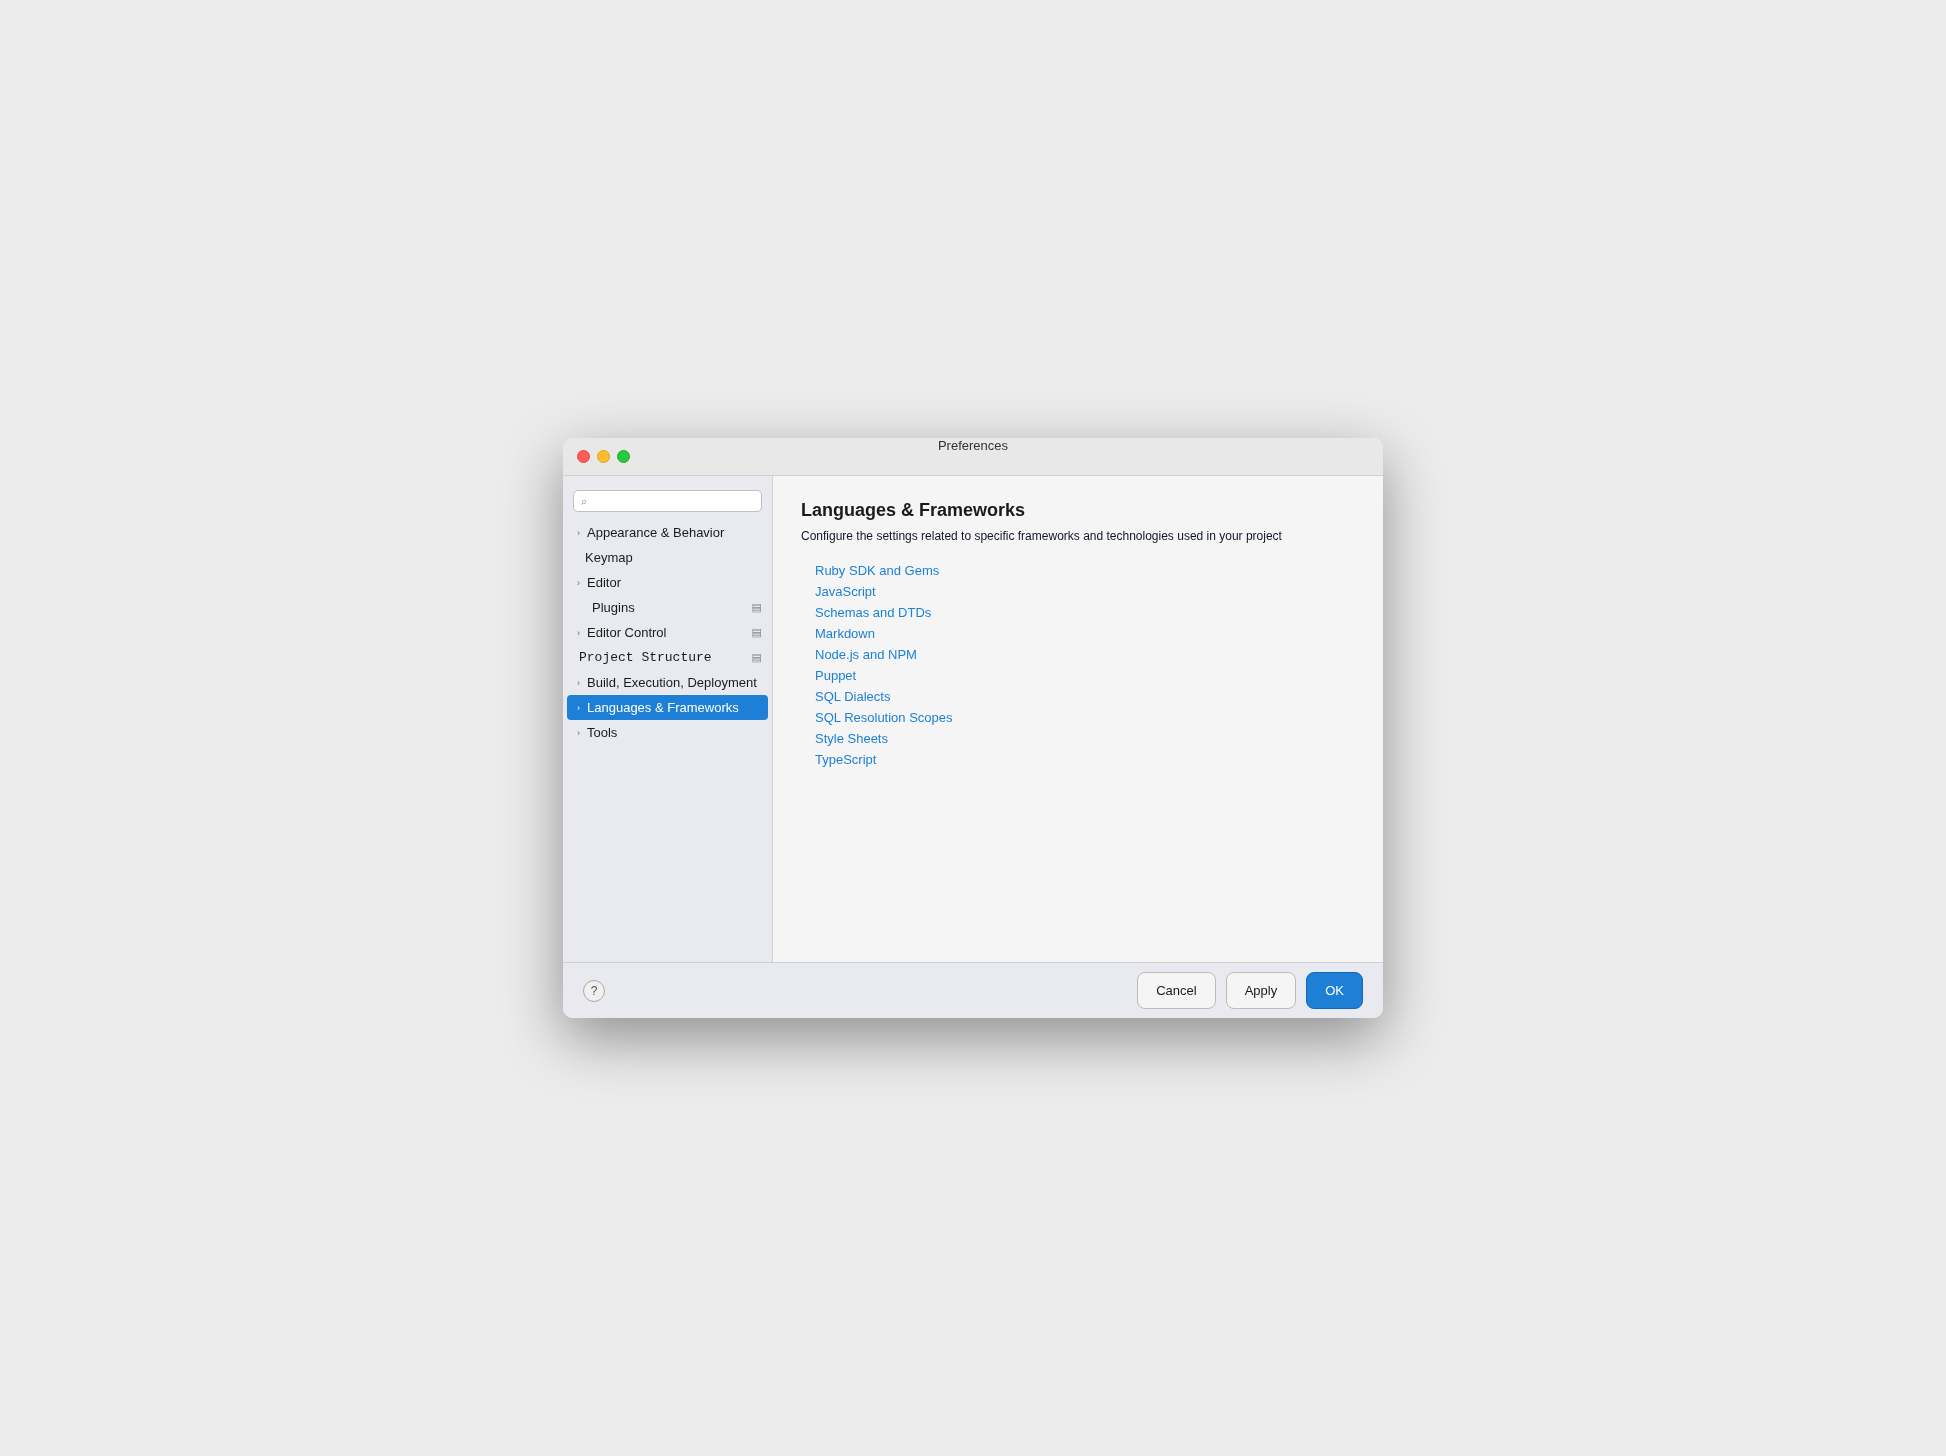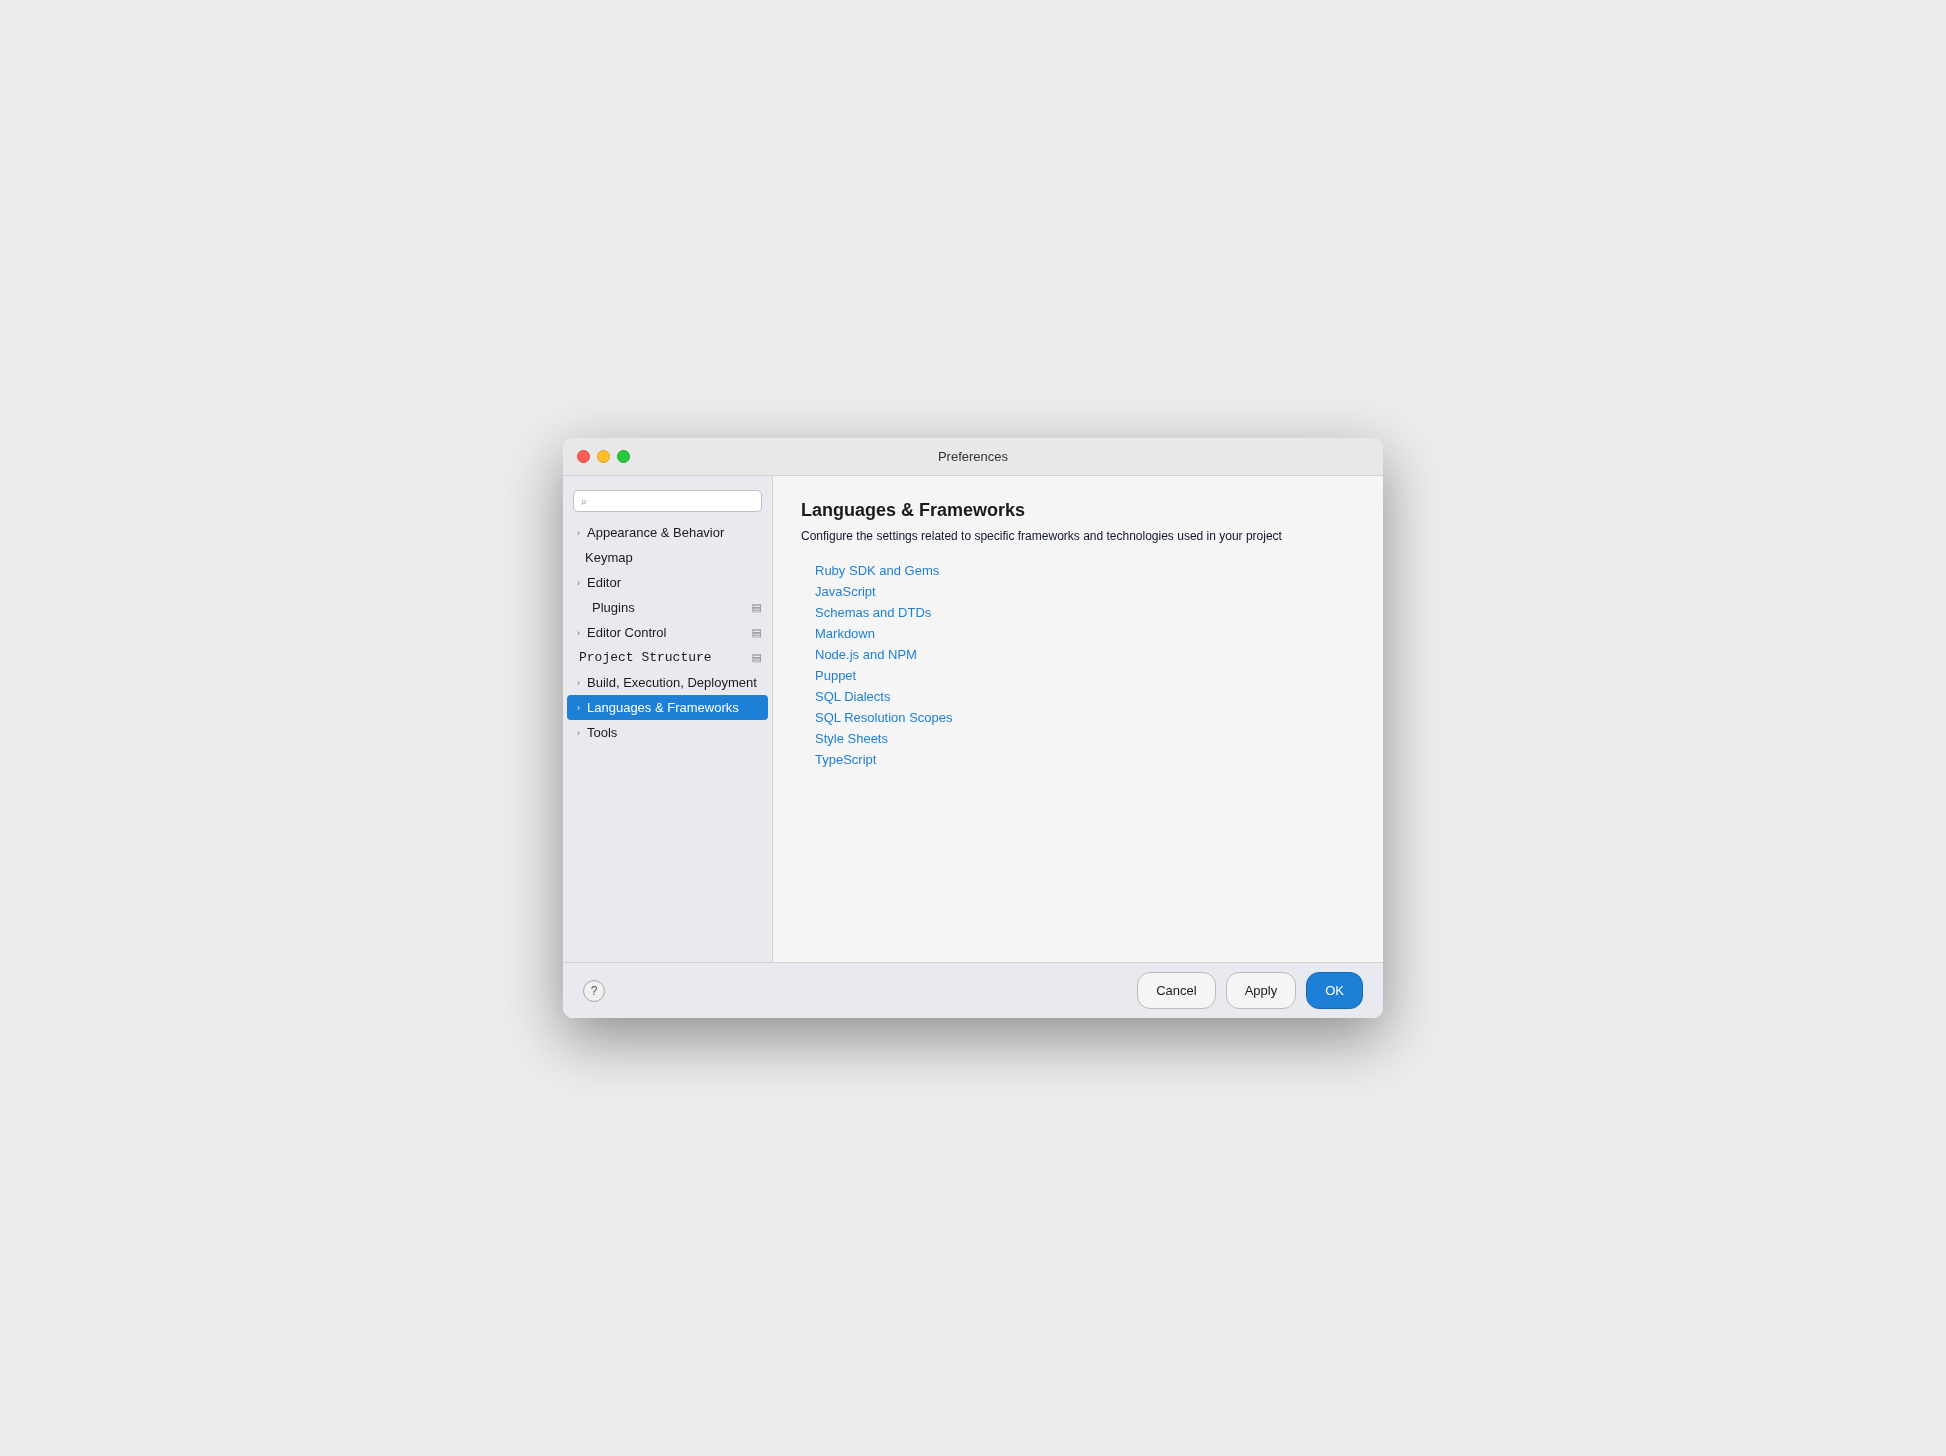--- a/index.html
+++ b/index.html
@@ -26,21 +26,20 @@
       box-shadow: 0 20px 60px rgba(0,0,0,0.4);
       display: flex;
       flex-direction: column;
       overflow: hidden;
     }
 
     .titlebar {
       background: #e8e8e8;
       height: 38px;
       display: flex;
-      align-items: center;
       padding: 0 14px;
       border-bottom: 1px solid #d0d0d0;
       border-radius: 10px 10px 0 0;
       position: relative;
       flex-shrink: 0;
     }
 
     .traffic-lights {
       display: flex;
       gap: 7px;
@@ -223,21 +222,21 @@
       font-weight: 500;
     }
 
     .footer-buttons {
       display: flex;
       gap: 10px;
     }
 
     .btn {
       padding: 10px 18px;
-      border-radius: 13px;
+      border-radius: 8px;
       font-size: 13px;
       cursor: pointer;
       border: 1px solid #bbb;
       background: #f5f5f5;
       color: #1a1a1a;
       font-family: inherit;
     }
 
     .btn-primary {
       background: #1d7fd6;

